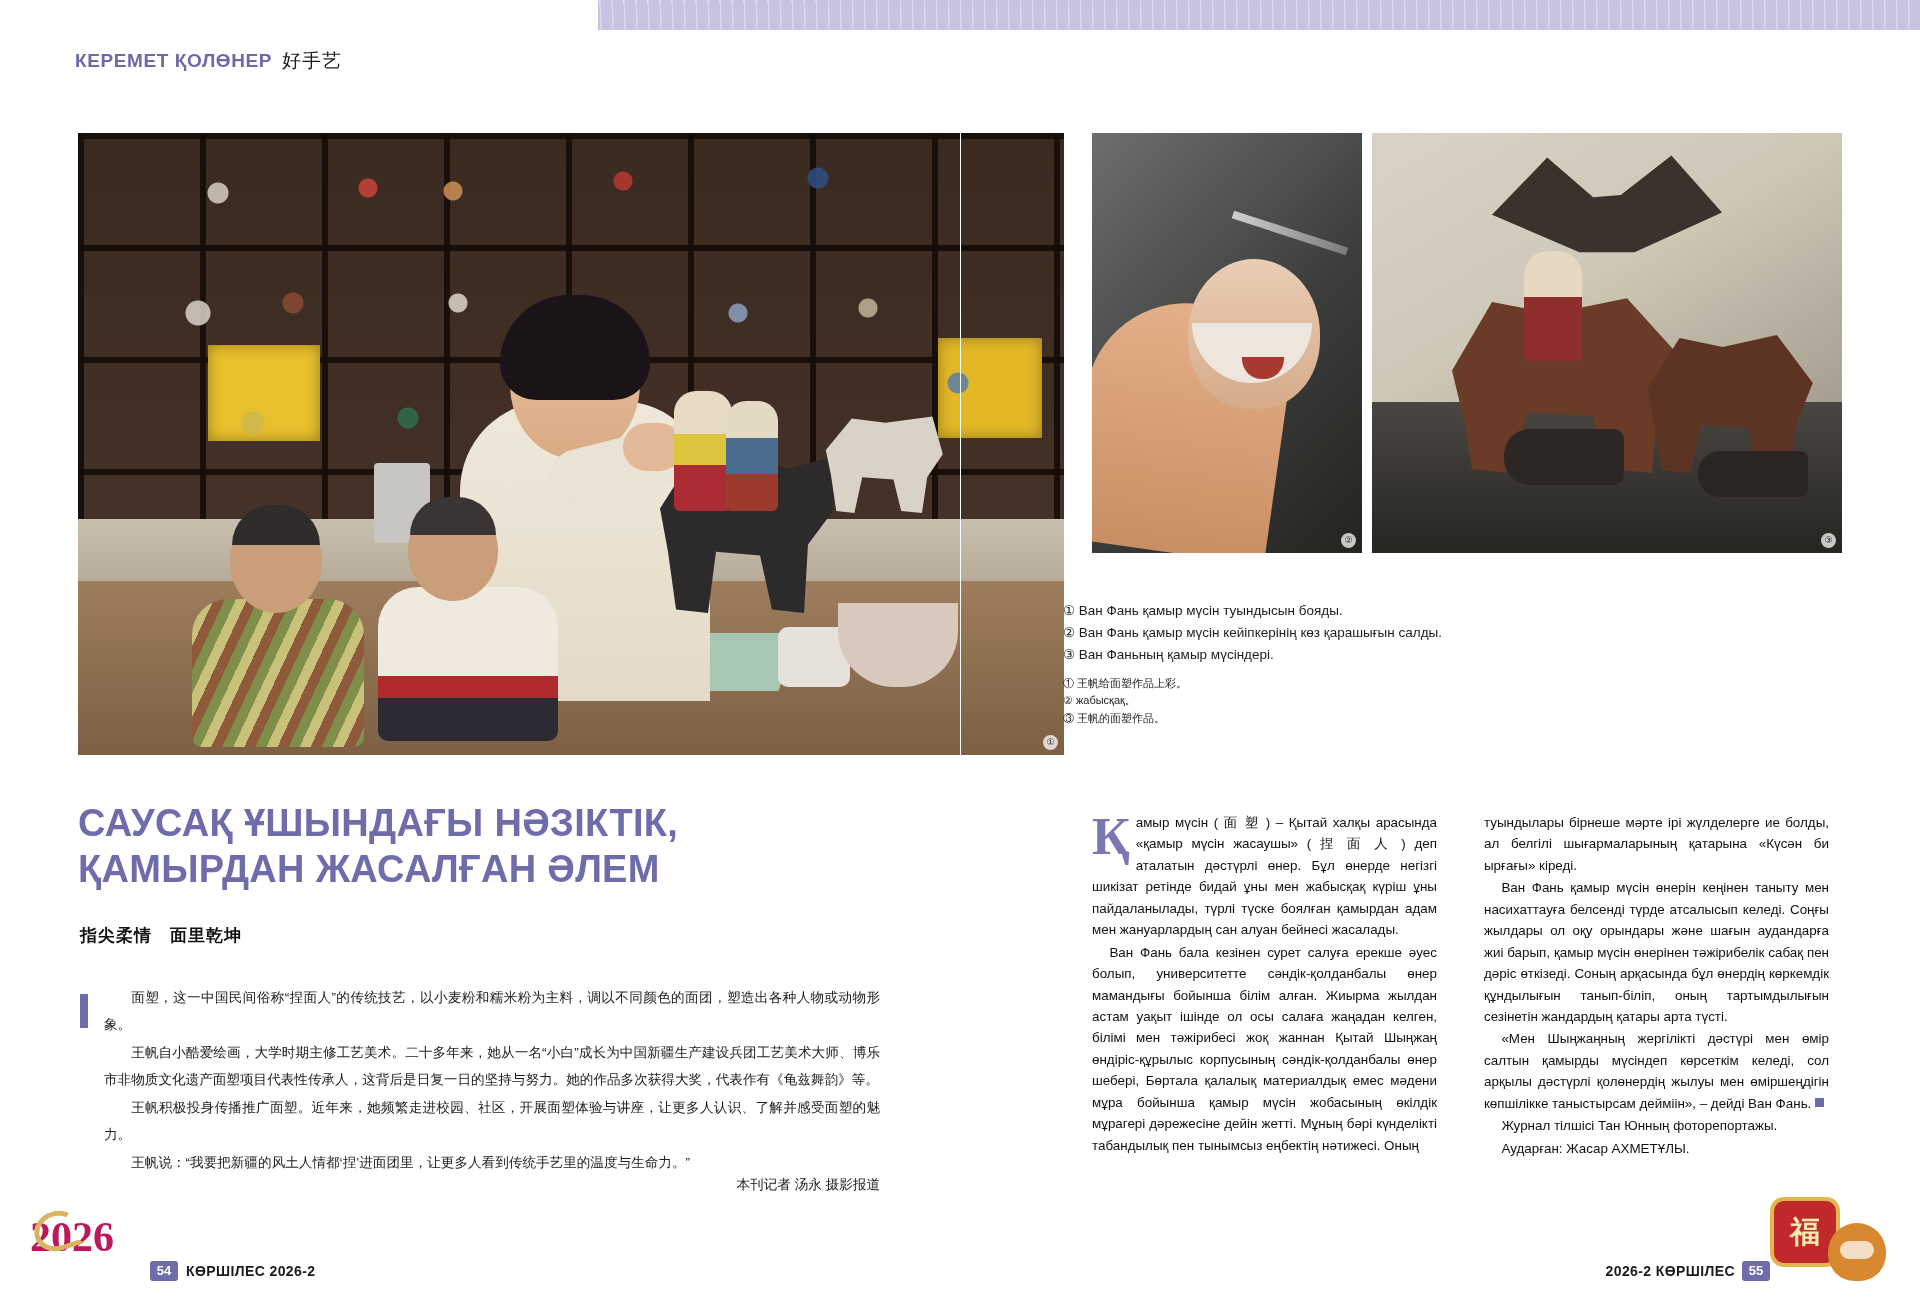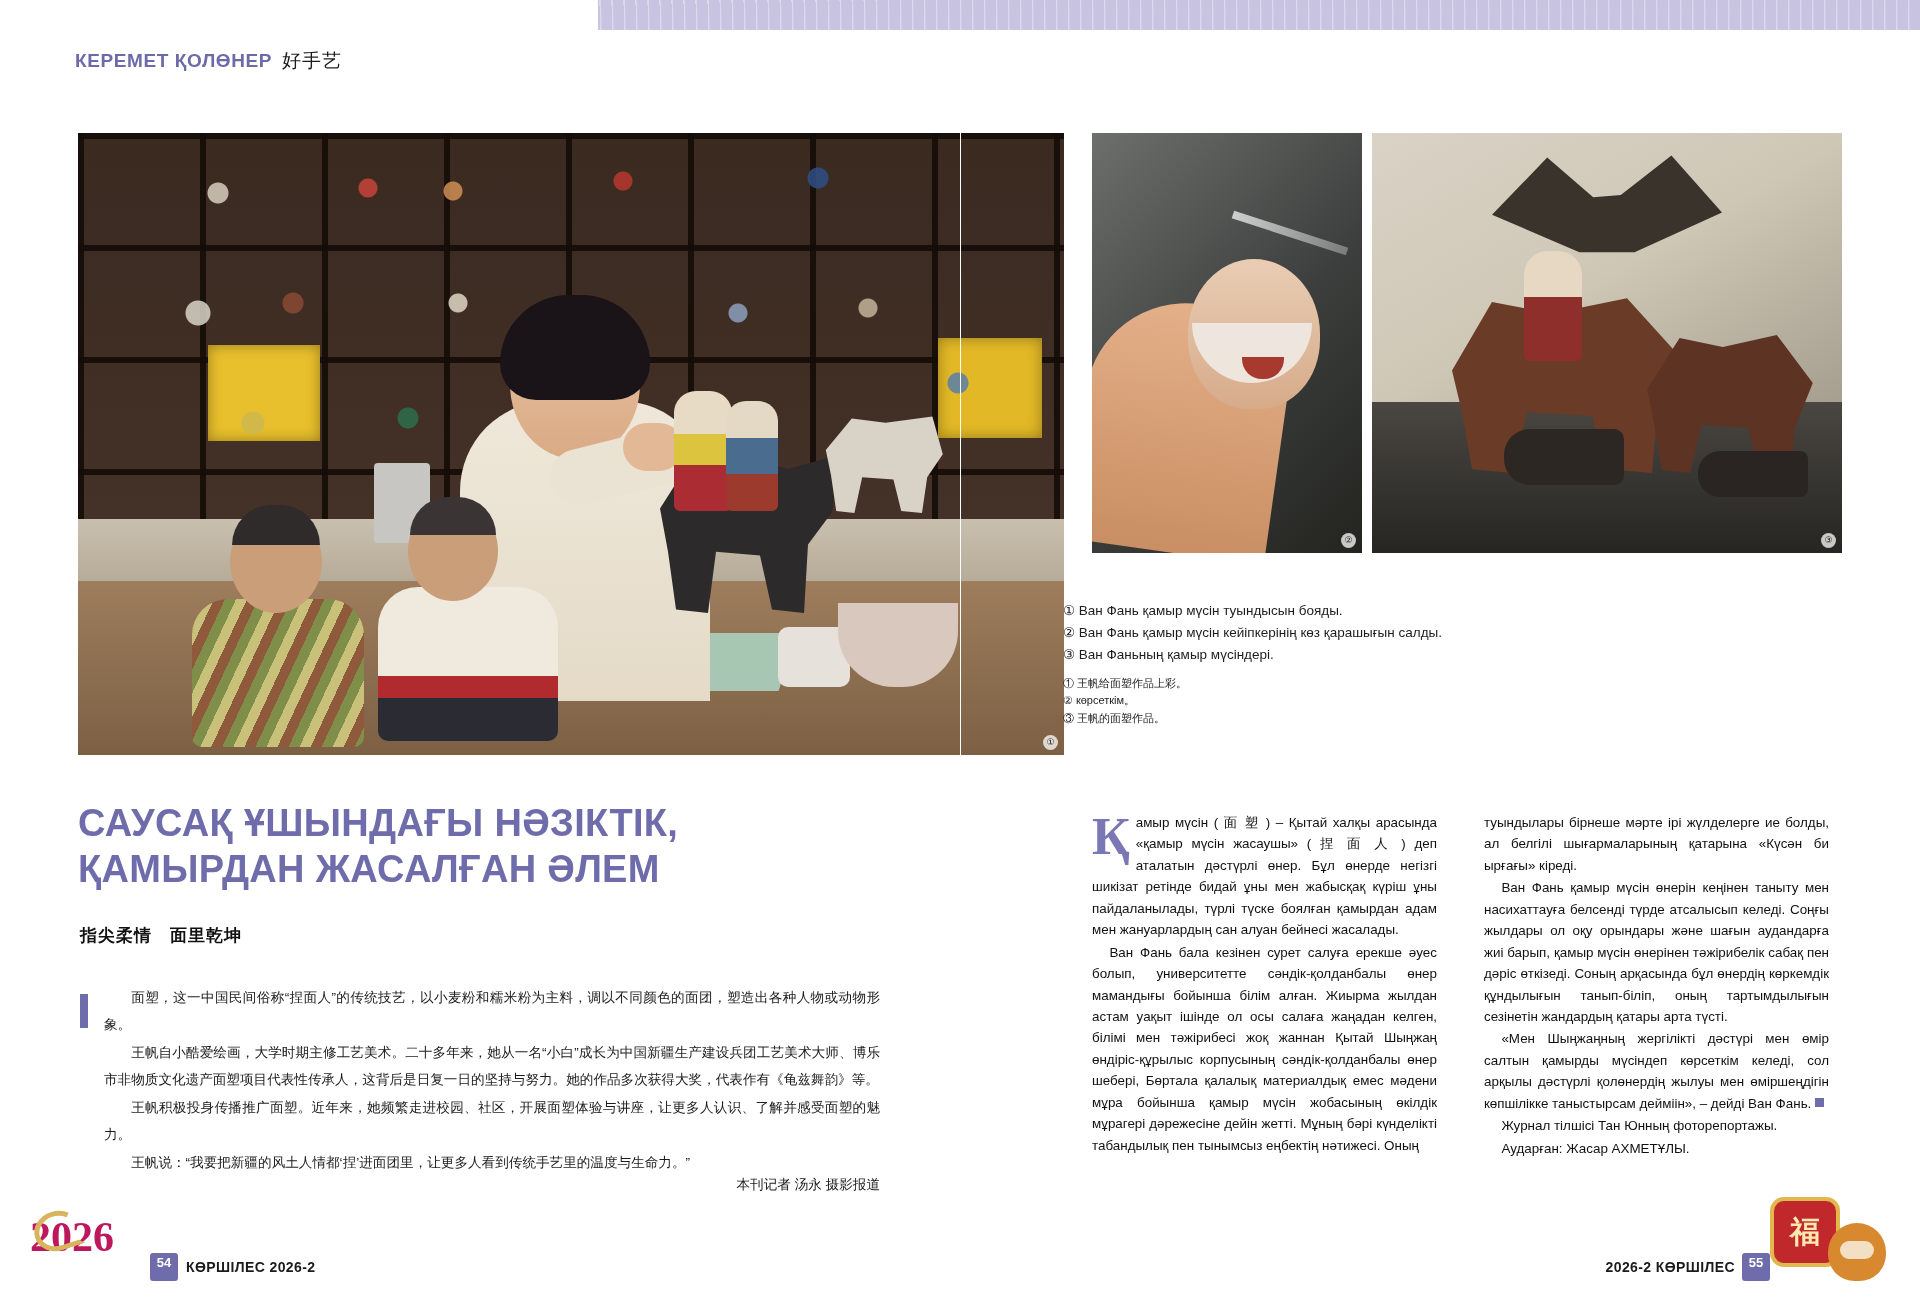--- a/index.html
+++ b/index.html
@@ -329,21 +329,21 @@
   
   .folio-left {
     position: absolute; left: 150px; bottom: 22px;
     display: flex; align-items: center; gap: 8px;
   }
   .folio-right {
     position: absolute; right: 150px; bottom: 22px;
     display: flex; align-items: center; gap: 7px;
   }
   .folio-badge {
-    width: 28px; height: 28px; border-radius: 3px; background: #6f6cab;
+    width: 28px; height: 20px; border-radius: 3px; background: #6f6cab;
     color: #fff; font-size: 13px; font-weight: bold; text-align: center; line-height: 20px;
   }
   .folio-text {
     font-size: 14px; color: #1b1b1b; font-weight: bold; letter-spacing: .4px;
   }
   
   .ornament-left {
     position: absolute; left: 30px; bottom: 18px; width: 130px; height: 72px;
     color: #be185d; font-weight: bold; font-size: 42px;
     font-family: "Liberation Serif", serif;
@@ -453,21 +453,21 @@
   </div>
 
   <div class="caption-block">
     <div class="caption-group">
       <div class="caption-line">① Ван Фань қамыр мүсін туындысын бояды.</div>
       <div class="caption-line">② Ван Фань қамыр мүсін кейіпкерінің көз қарашығын салды.</div>
       <div class="caption-line">③ Ван Фаньның қамыр мүсіндері.</div>
     </div>
     <div class="caption-group">
       <div class="caption-line cn">① 王帆给面塑作品上彩。</div>
-      <div class="caption-line cn">② көрсеткім。</div>
+      <div class="caption-line cn">② жабысқақ。</div>
       <div class="caption-line cn">③ 王帆的面塑作品。</div>
     </div>
   </div>
 
   <div class="headline">
     <div>САУСАҚ ҰШЫНДАҒЫ НӘЗІКТІК,</div>
     <div>ҚАМЫРДАН ЖАСАЛҒАН ӘЛЕМ</div>
   </div>
   <div class="subhead">指尖柔情　面里乾坤</div>
 

